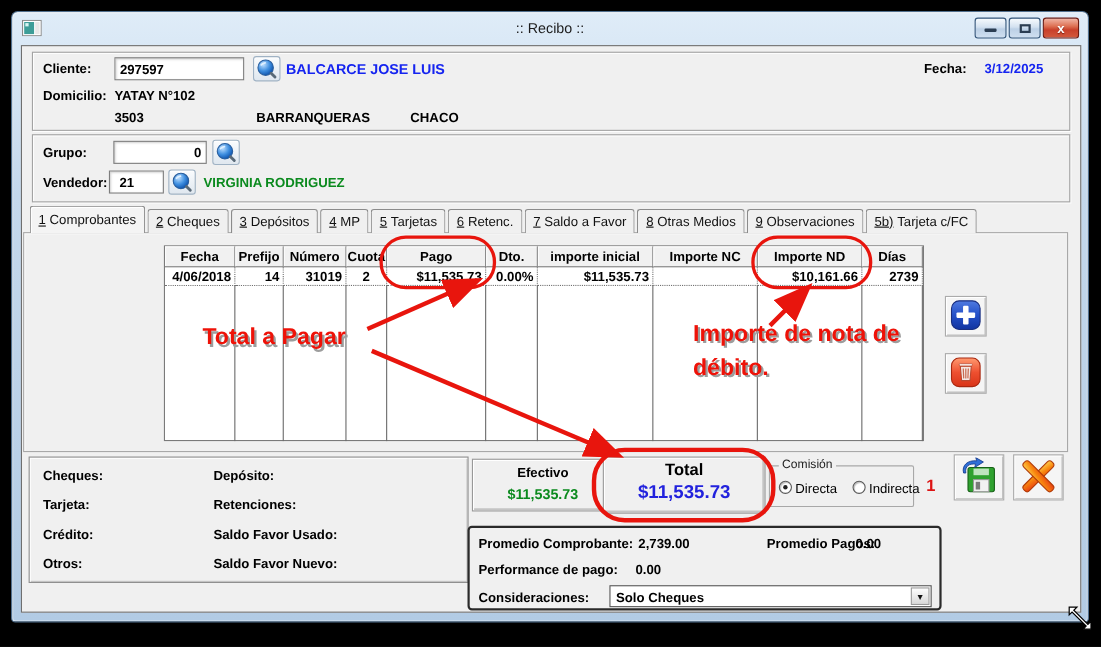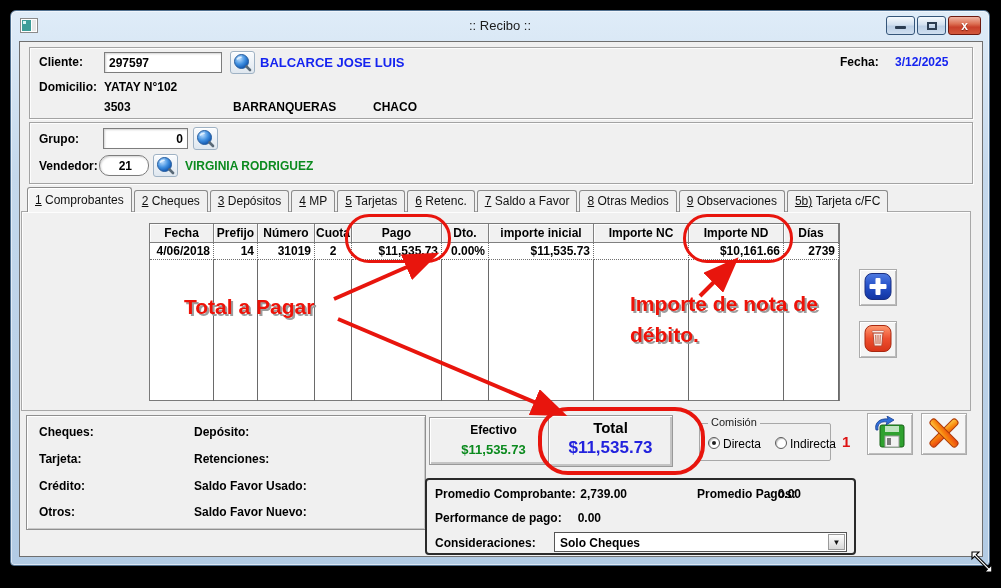--- a/index.html
+++ b/index.html
@@ -138,21 +138,21 @@
   <div class="lbl" style="left:28px;top:121px;">Grupo:</div>
   <input class="tbox" style="left: 92px; top: 117px; width: 85px; height: 21px; text-align: right;" value="0">
   <button class="sbtn" style="left:182px;top:116px;">
     <svg width="23" height="21" viewBox="0 0 23 21">
       <circle cx="10.5" cy="9.5" r="7" fill="url(#gs)" stroke="#2a5f9e"></circle>
       <path d="M6.5 7 A5 5 0 0 1 10 5.2" stroke="#dff0ff" stroke-width="1.6" fill="none" stroke-linecap="round"></path>
       <line x1="15.5" y1="14.5" x2="19" y2="18" stroke="#5a6a78" stroke-width="2.6" stroke-linecap="round"></line>
     </svg>
   </button>
   <div class="lbl" style="left:28px;top:148px;">Vendedor:</div>
-  <input class="tbox" style="left: 88px; top: 144px; width: 50px; height: 21px; text-align: right; padding-right: 16px; border-radius: 10px;" value="21">
+  <input class="tbox" style="left: 88px; top: 144px; width: 50px; height: 21px; text-align: right; padding-right: 26px;" value="21">
   <button class="sbtn" style="left:142px;top:143px;">
     <svg width="23" height="21" viewBox="0 0 23 21">
       <circle cx="10.5" cy="9.5" r="7" fill="url(#gs)" stroke="#2a5f9e"></circle>
       <path d="M6.5 7 A5 5 0 0 1 10 5.2" stroke="#dff0ff" stroke-width="1.6" fill="none" stroke-linecap="round"></path>
       <line x1="15.5" y1="14.5" x2="19" y2="18" stroke="#5a6a78" stroke-width="2.6" stroke-linecap="round"></line>
     </svg>
   </button>
   <div class="lbl green" style="left:174px;top:148px;">VIRGINIA RODRIGUEZ</div>
 
   <div class="tabstrip">
@@ -266,21 +266,21 @@
   <div class="lbl" style="left:28px;top:494px;">Otros:</div>
   <div class="lbl" style="left:183px;top:414px;">Depósito:</div>
   <div class="lbl" style="left:183px;top:441px;">Retenciones:</div>
   <div class="lbl" style="left:183px;top:468px;">Saldo Favor Usado:</div>
   <div class="lbl" style="left:183px;top:494px;">Saldo Favor Nuevo:</div>
 
   <div class="amountbox" style="left:418px;top:406px;width:129px;height:48px;">
     <div style="font-size:12px;font-weight:bold;margin-top:5px;">Efectivo</div>
     <div class="green" style="font-size:13px;font-weight:bold;margin-top:5px;">$11,535.73</div>
   </div>
-  <div class="amountbox" style="left:537px;top:404px;width:125px;height:52px;">
+  <div class="amountbox" style="left:537px;top:404px;width:148px;height:52px;">
     <div style="font-size:15px;font-weight:bold;margin-top:3px;">Total</div>
     <div style="font-size:17px;font-weight:bold;margin-top:2px;color:#2222dd;">$11,535.73</div>
   </div>
 
   <div class="groupbox" style="left:688px;top:412px;width:132px;height:38px;">
     <div class="legend">Comisión</div>
   </div>
   <div class="radio checked" style="left:697px;top:426px;"></div>
   <div class="rlabel" style="left:712px;top:426px;">Directa</div>
   <div class="radio" style="left:764px;top:426px;"></div>

